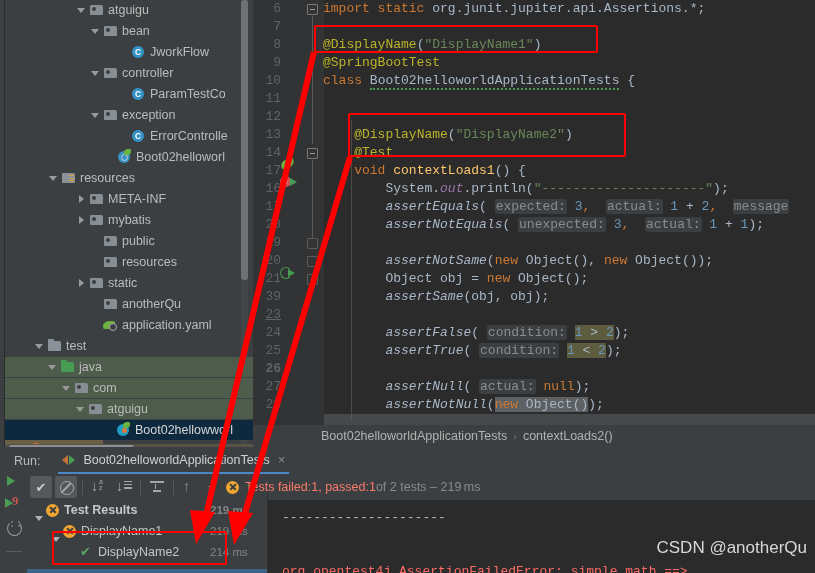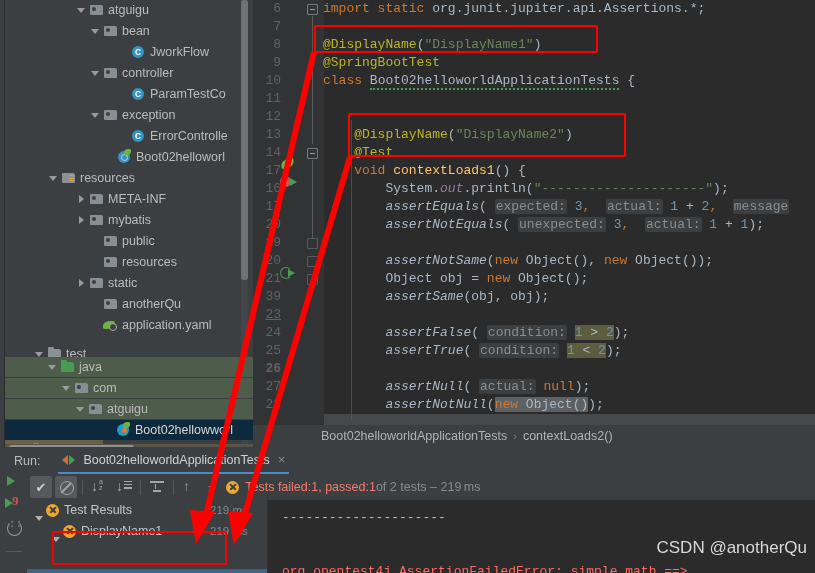--- a/index.html
+++ b/index.html
@@ -552,21 +552,21 @@
           <span class="arrow "></span>
           <span class="ico pkg"></span>
           <span class="tree-label">anotherQu</span>
         </div>
         <div class="tree-row" style="top: 315px;">
           <span style="flex: 0 0 84px;"></span>
           <span class="arrow "></span>
           <span class="ico yaml"></span>
           <span class="tree-label">application.yaml</span>
         </div>
-        <div class="tree-row" style="top: 336px; margin-top: 8px;">
+        <div class="tree-row" style="top: 336px;">
           <span style="flex: 0 0 28px;"></span>
           <span class="arrow down"></span>
           <span class="ico folder"></span>
           <span class="tree-label">test</span>
         </div>
         <div class="tree-row hl-green" style="top: 357px;">
           <span style="flex: 0 0 42px;"></span>
           <span class="arrow down"></span>
           <span class="ico folder-green"></span>
           <span class="tree-label">java</span>
@@ -694,34 +694,41 @@
         <span class="fail-badge"></span>
         <span class="st-red">Tests failed: </span>
         <span class="st-red">1</span>
         <span class="st-red">, passed: </span>
         <span class="st-red">1</span>
         <span class="st-dim"> of 2 tests – 219 ms</span>
       </div>
     </div>
 
     <div id="test-tree">
-        <div class="tt-row" style="top: 0px;">
+        <div class="tt-row" style="top: 0px; font-weight: bold;">
           <span style="flex: 0 0 6px;"></span>
           <span class="tt-arrow down"></span>
           <span class="tt-badge-fail"></span>
           <span>Test Results</span>
           <span class="tt-ms">219 ms</span>
         </div>
         <div class="tt-row" style="top: 21px;">
           <span style="flex: 0 0 23px;"></span>
           <span class="tt-arrow down"></span>
           <span class="tt-badge-fail"></span>
           <span>DisplayName1</span>
           <span class="tt-ms">219 ms</span>
         </div>
+        <div class="tt-row" style="top: 42px;">
+          <span style="flex: 0 0 40px;"></span>
+          <span class="tt-arrow "></span>
+          <span class="tt-badge-pass"></span>
+          <span>DisplayName2</span>
+          <span class="tt-ms">214 ms</span>
+        </div>
       </div>
     <div id="tt-divider"></div>
     <div id="tt-bottom-bar"></div>
 
     <div id="console">
       <div id="console-lines">
           <div class="con-line con-white" style="top: 10px;">---------------------</div>
           <div class="con-line con-red" style="top: 64px;">org.opentest4j.AssertionFailedError: simple math ==&gt;</div>
         </div>
       <div id="watermark">CSDN @anotherQu</div>

